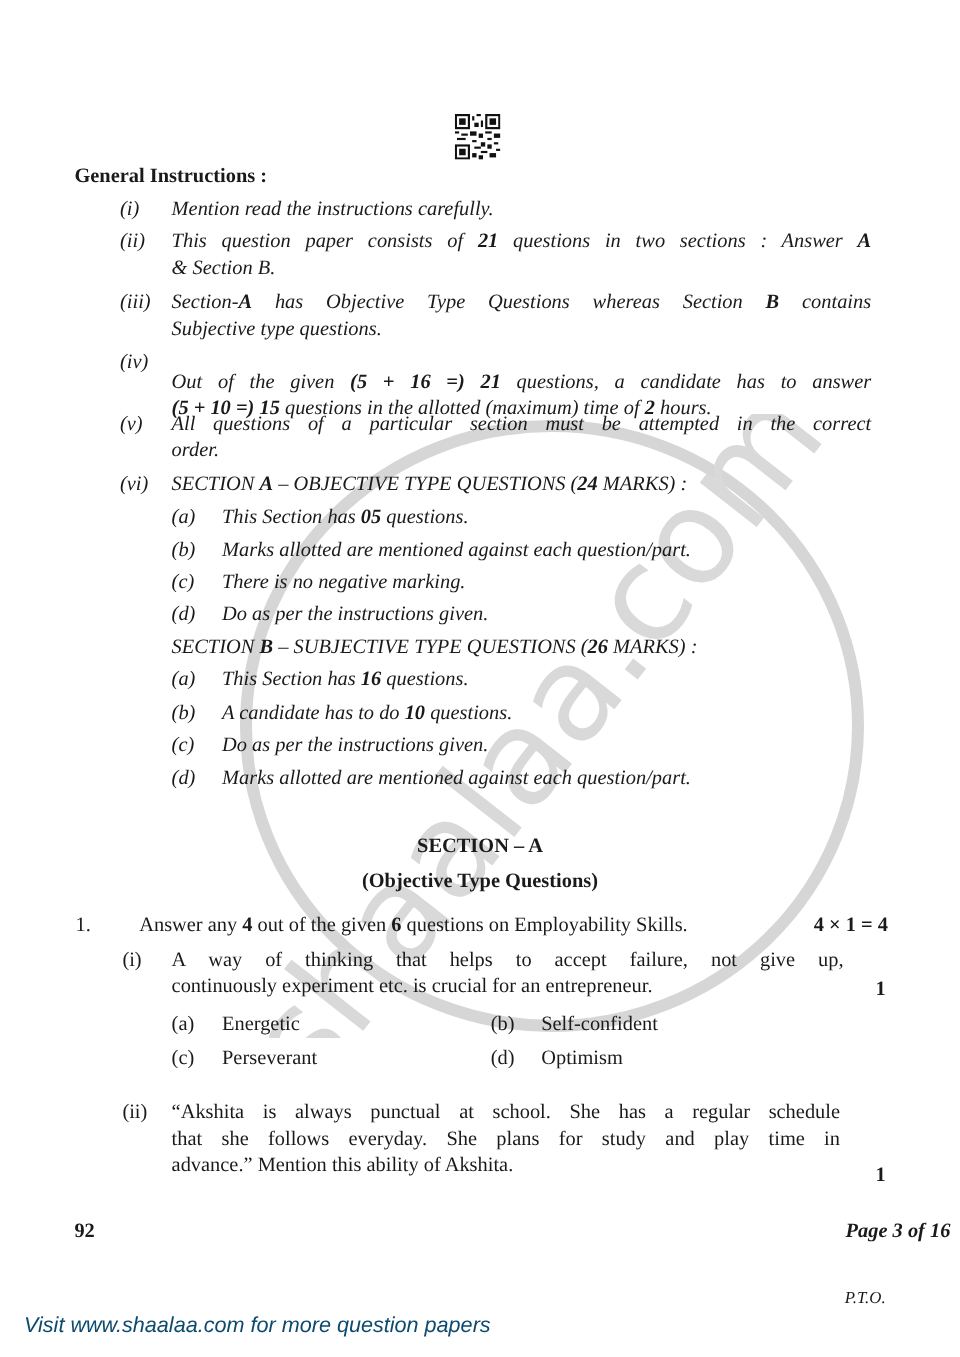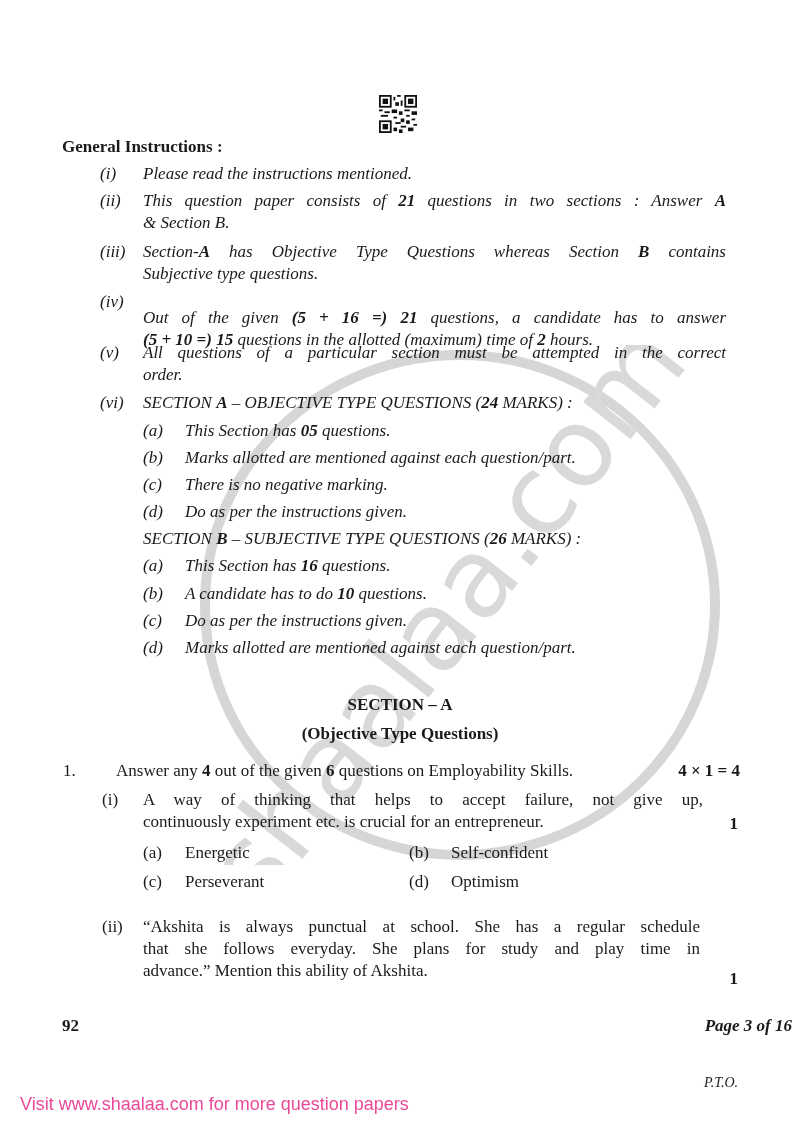--- a/index.html
+++ b/index.html
@@ -10,21 +10,21 @@
   .b { font-weight:bold; }
   .txt { font-family:"Liberation Serif", "DejaVu Serif", serif; font-size:17px; line-height:22px; }
   .qr { left:379px; top:95px; width:38px; height:38px; }
   .gi-title { left:62px; top:136px; font-weight:bold; font-size:17px; }
   .roman { position:absolute; left:100px; }
   .ibody { position:absolute; left:143px; width:583px; text-align:justify; }
   .sub-l { position:absolute; left:143px; }
   .sub-b { position:absolute; left:185px; }
   .center { position:absolute; left:0; width:800px; text-align:center; font-weight:bold; }
   .watermark { position:absolute; left:190px; top:345px; width:540px; height:520px; pointer-events:none; }
-  .visit { position:absolute; left:20px; top:1094px; font-family:"Liberation Sans","DejaVu Sans",sans-serif; font-size:18px; color:#ec4899; }
+  .visit { position:absolute; left:20px; top:1094px; font-family:"Liberation Sans","DejaVu Sans",sans-serif; font-size:18px; color:#0c4a6e;font-style:italic; }
 </style>
 </head>
 <body>
 
 <svg class="watermark" viewBox="0 0 540 520">
   <ellipse cx="270" cy="260" rx="255" ry="250" fill="none" stroke="#d6d6d6" stroke-width="10"></ellipse>
   <text x="270" y="300" text-anchor="middle" transform="rotate(-52 270 280)" font-family="DejaVu Sans, sans-serif" font-size="110" fill="#d9d9d9">shaalaa.com</text>
 </svg>
 
 <svg class="abs qr" viewBox="0 0 21 21">
@@ -61,21 +61,21 @@
       <rect x="16" y="18" width="3" height="2"></rect>
     <rect x="19" y="16" width="2" height="1"></rect>
       <rect x="11" y="19" width="2" height="2"></rect>
   </g>
 </svg>
 
 <div class="abs txt gi-title">General Instructions :</div>
 
 <div class="abs txt it" style="top:163px;left:0;width:800px;">
   <span class="roman">(i)</span>
-  <span class="ibody">Please read the instructions mentioned.</span>
+  <span class="ibody">Mention read the instructions carefully.</span>
 </div>
 
 <div class="abs txt it" style="top:190px;left:0;width:800px;">
   <span class="roman">(ii)</span>
   <div class="ibody">
     <div style="text-align:justify;text-align-last:justify;">
       <span>This question paper consists of </span><b>21</b><span> questions in two sections : Answer </span><b>A</b>
     </div>
     <div>&amp; Section B.</div>
   </div>

